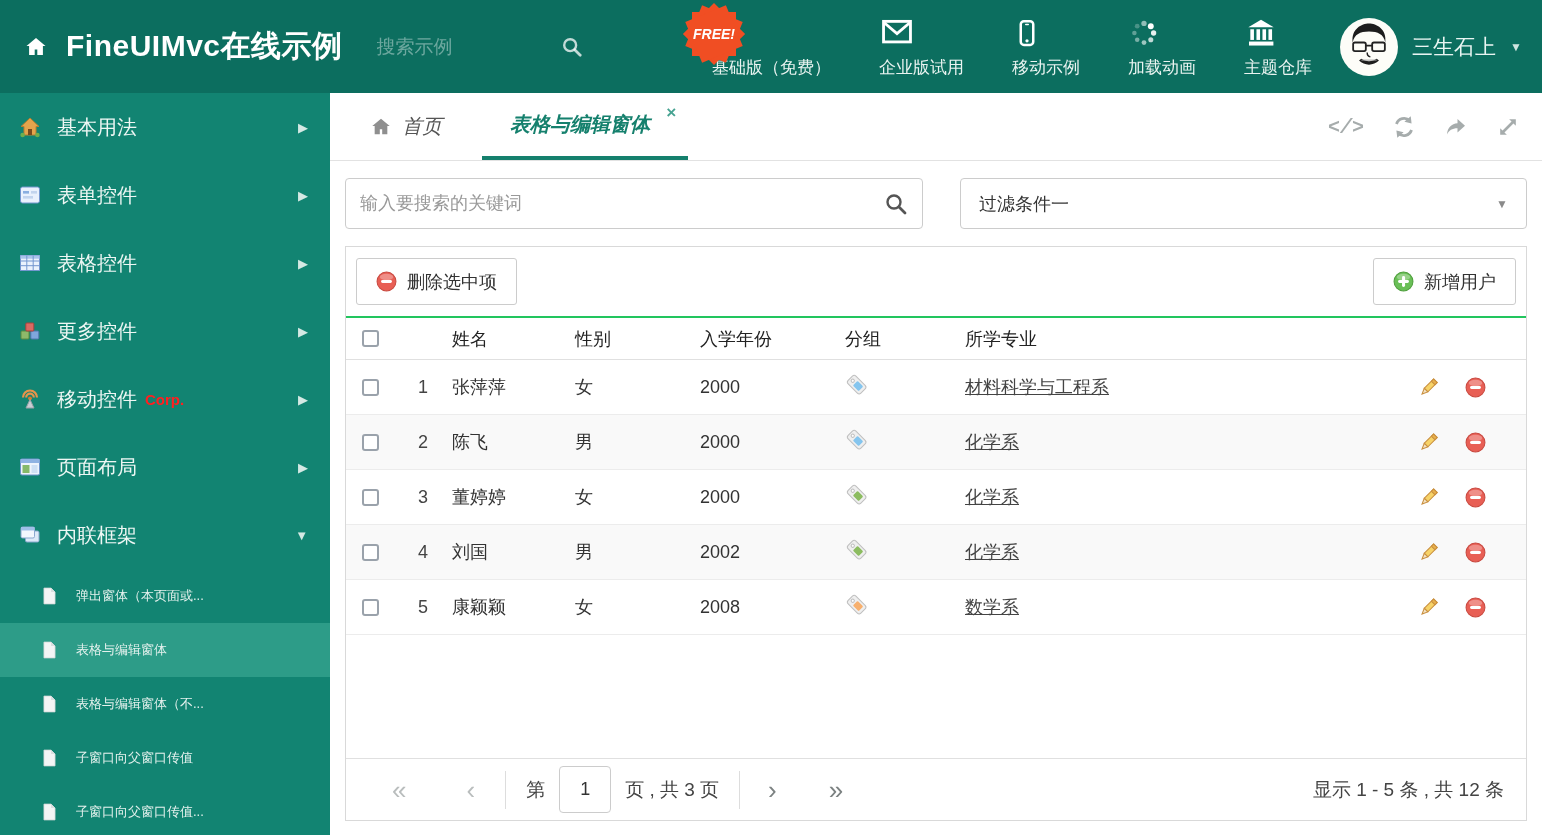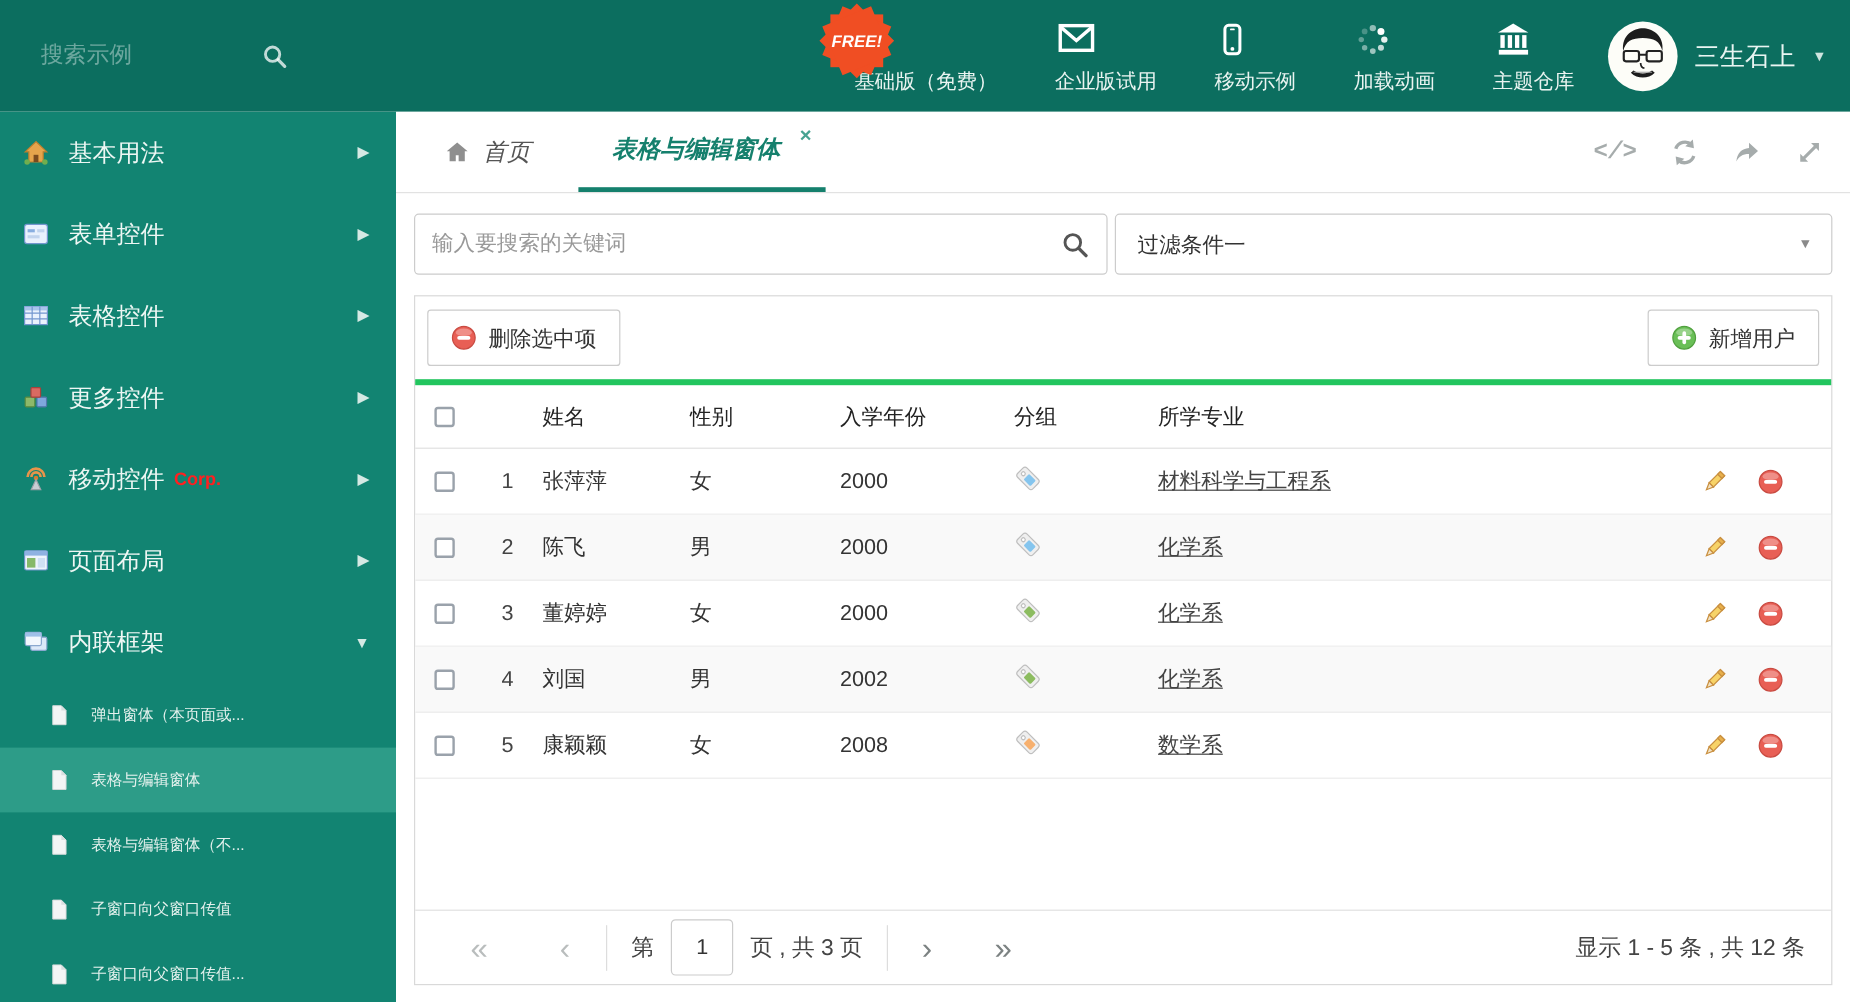--- a/index.html
+++ b/index.html
@@ -57,46 +57,46 @@
   .tab-active { margin-left:16px; display:flex; align-items:center; padding:0 38px 0 28px;
     color:#15806d; font-size:20px; font-weight:bold; position:relative;
     border-bottom:4px solid #15806d; cursor:pointer; }
   .tab-close { position:absolute; top:11px; right:12px; font-size:17px; font-weight:bold;
     color:#47a392; cursor:pointer; line-height:1; }
   .tab-tools { position:absolute; right:22px; top:0; height:68px; display:flex; align-items:center; gap:28px; }
   .ticon { width:24px; height:24px; color:#a6acac; cursor:pointer; }
   .ticon-code { font-family:"Liberation Mono","DejaVu Sans Mono",monospace;
     font-size:20px; font-weight:bold; color:#a6acac; cursor:pointer; }
 
-  .searchrow { display:flex; gap:6px; padding:17px 15px 11px 15px;font-family:Liberation Mono, monospace; }
+  .searchrow { display:flex; gap:26px; padding:17px 15px 11px 15px; }
   .search-box { flex:0 0 578px; height:51px; border:1px solid #ccc; border-radius:4px;
     display:flex; align-items:center; padding:0 14px; background:#fff; }
   .search-box input { flex:1; border:none; outline:none; font-size:18px; color:#333;
     font-family:inherit; }
   .search-box input::placeholder { color:#999; }
   .search-box .mag { width:24px; height:24px; color:#555; cursor:pointer; }
   .filter-box { flex:1; height:51px; border:1px solid #ccc; border-radius:4px;
-    display:flex; align-items:center; padding:0 18px; cursor:pointer; background:#fff; }
+    display:flex; align-items:center; padding:0 18px; cursor:pointer; background:#fff;margin-left:11px; }
   .filter-box .fval { font-size:18px; color:#333; }
   .filter-box .caret-down { margin-left:auto; color:#8a8a8a; }
 
   
   .gridpanel { margin:6px 15px 14px 15px; border:1px solid #d9d9d9; flex:1;
     display:flex; flex-direction:column; min-height:0; background:#fff; }
   .grid-toolbar { padding:11px 10px; display:flex; align-items:center; }
   .btn { height:47px; background:#fff; border:1px solid #ccc; border-radius:3px;
     display:flex; align-items:center; gap:10px; padding:0 19px; font-size:18px;
     color:#333; cursor:pointer; font-family:inherit; }
   .btn-add { margin-left:auto; }
   .cicon { width:21px; height:21px; }
 
   .gtable { --cols:48px 58px 123px 125px 145px 120px 1fr 110px; }
   .trow { display:grid; grid-template-columns:var(--cols); align-items:center;
     height:55px; border-bottom:1px solid #ececec; }
-  .trow.head { height:58px; border-top:5px solid #22c55e; border-bottom:1px solid #e0e0e0; }
+  .trow.head { height:44px; border-top:2px solid #22c55e; border-bottom:1px solid #e0e0e0; }
   .trow.alt { background:#f9f9f9; }
   .cell { font-size:18px; color:#333; }
   .cell.chk { display:flex; justify-content:center; }
   .cell.idx { text-align:center; color:#444; }
   .cell.actions { display:flex; justify-content:flex-end; gap:26px; padding-right:40px; }
   .checkbox { width:17px; height:17px; border:2px solid #9aa2ab; border-radius:3px;
     background:#fff; cursor:pointer; display:inline-block; }
   .hlabel { color:#222; }
   .major-link { color:#444; text-decoration:underline; cursor:pointer; }
   .tag-icon { width:24px; height:24px; display:inline-block; }
@@ -116,20 +116,26 @@
   .pageinput { width:52px; height:47px; border:1px solid #ccc; border-radius:4px;
     text-align:center; font-size:18px; color:#333; outline:none; font-family:inherit; }
   .pagsummary { margin-left:auto; font-size:19px; color:#444; }
   .ml24{margin-left:24px;} .ml60{margin-left:60px;} .ml30{margin-left:30px;}
   .ml20{margin-left:20px;} .ml14{margin-left:14px;} .ml28{margin-left:28px;} .ml52{margin-left:52px;}
 </style>
 </head>
 <body>
 
 <header class="topbar">
+  <div class="brand">
+    <svg class="sicon" width="32" height="32" viewBox="0 0 24 24">
+        <path fill="#fff" d="M12 3 2.5 11h2.6v9h5.6v-5.5h2.6V20h5.6v-9h2.6z"></path>
+      </svg>
+    <span class="brand-title">FineUIMvc在线示例</span>
+  </div>
   <div class="topbar-search">
     <input placeholder="搜索示例" style="">
     <svg class="mag" viewBox="0 0 24 24">
         <circle cx="10" cy="10" r="6.5" fill="none" stroke="currentColor" stroke-width="2.6"></circle>
         <path d="M15 15 21 21" stroke="currentColor" stroke-width="3" stroke-linecap="round"></path>
       </svg>
   </div>
 
   <div class="free-badge">
     <div class="spike"></div>

